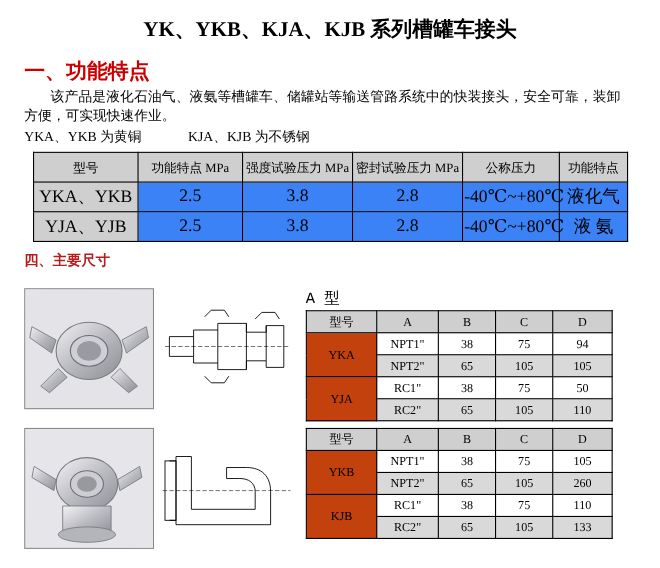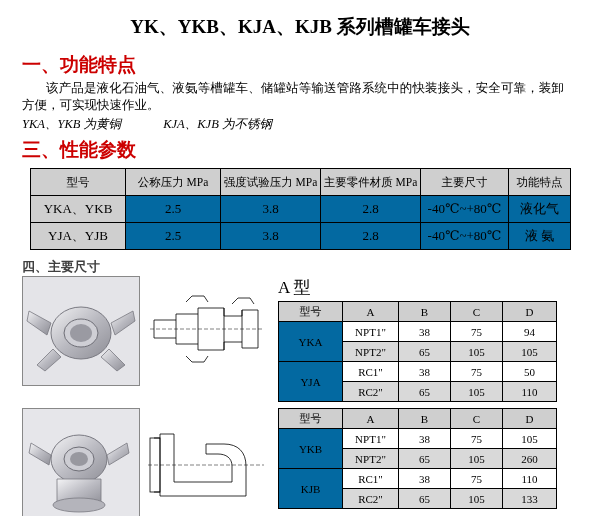--- a/index.html
+++ b/index.html
@@ -38,61 +38,60 @@
   .para {
     font-size: 12.5px;
     line-height: 17px;
     margin: 0 36px 0 22px;
     text-indent: 24px;
     text-align: justify;
   }
   .mat-line {
     font-size: 12.5px;
     margin: 2px 0 0 22px;
-    font-style: italic;
   }
   .mat-line .gap {
     display: inline-block;
     width: 36px;
   }
 
   
   table {
     border-collapse: collapse;
   }
   .perf-table {
     margin: 5px 0 0 30px;
     width: 540px;
     table-layout: fixed;
   }
   .perf-table td, .perf-table th {
     border: 1px solid #000;
     text-align: center;
-    font-size: 13px;
+    font-size: 16px;
     height: 24px;
     font-weight: normal;
     font-family: "Liberation Serif", "DejaVu Serif", serif;
   }
   .perf-table thead td {
     background: #cfcfcf;
     font-size: 11.5px;
   }
   .perf-table tbody td {
-    background: #0369a1;
+    background: #3b82f6;
   }
   .perf-table tbody td.first {
     background: #cfcfcf;
   }
 
   
   .dim-head {
-    color: #404040;
+    color: #b91c1c;
     font-weight: bold;
     font-size: 13px;
-    margin: 8px 0 0 22px;
+    margin: 8px 0 16px 22px;
   }
   .row-block {
     display: flex;
     align-items: flex-start;
     margin-left: 22px;
     margin-bottom: 6px;
   }
   .photo {
     width: 116px;
     height: 108px;
@@ -105,22 +104,23 @@
     width: 122px;
     height: 108px;
     margin-left: 6px;
     position: relative;
     overflow: hidden;
   }
   .tbl-col {
     margin-left: 10px;
   }
   .type-label {
-    font-size: 17px;
+    font-size: 14px;
     margin-bottom: 2px;
+    font-family: Liberation Mono, monospace;
   }
   .dim-table {
     width: 278px;
     table-layout: fixed;
   }
   .dim-table td {
     border: 1px solid #000;
     text-align: center;
     font-size: 11px;
     height: 17px;
@@ -130,58 +130,57 @@
     background: #cfcfcf;
     font-size: 11px;
   }
   .dim-table tbody td {
     background: #ffffff;
   }
   .dim-table tbody tr.alt td {
     background: #d9d9d9;
   }
   .dim-table tbody td.model {
-    background: #0369a1;
+    background: #c2410c;
   }
   svg { display: block; }
 </style>
 </head>
 <body>
 
 <div class="page">
 
   <div class="title">YK、YKB、KJA、KJB 系列槽罐车接头</div>
 
   <div class="section-head">一、功能特点</div>
   <div class="para">该产品是液化石油气、液氨等槽罐车、储罐站等输送管路系统中的快装接头，安全可靠，装卸方便，可实现快速作业。</div>
 
   <div class="mat-line">
     <span>YKA、YKB 为黄铜</span>
     <span class="gap"></span>
     <span>KJA、KJB 为不锈钢</span>
   </div>
 
-  <div class="section-head">三、性能参数</div>
 
   <table class="perf-table">
     <colgroup>
       <col style="width:95px">
       <col style="width:95px">
       <col style="width:100px">
       <col style="width:100px">
       <col style="width:88px">
       <col style="width:62px">
     </colgroup>
     <thead>
       <tr>
         <td>型号</td>
-        <td>公称压力 MPa</td>
+        <td>功能特点 MPa</td>
         <td>强度试验压力 MPa</td>
-        <td>主要零件材质 MPa</td>
-        <td>主要尺寸</td>
+        <td>密封试验压力 MPa</td>
+        <td>公称压力</td>
         <td>功能特点</td>
       </tr>
     </thead>
     <tbody>
       <tr>
         <td class="first">YKA、YKB</td>
         <td>2.5</td>
         <td>3.8</td>
         <td>2.8</td>
         <td>-40℃~+80℃</td>

